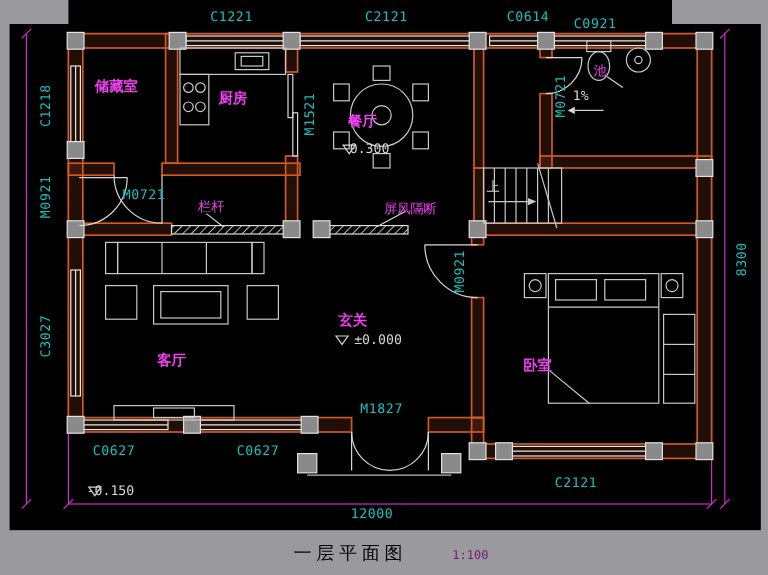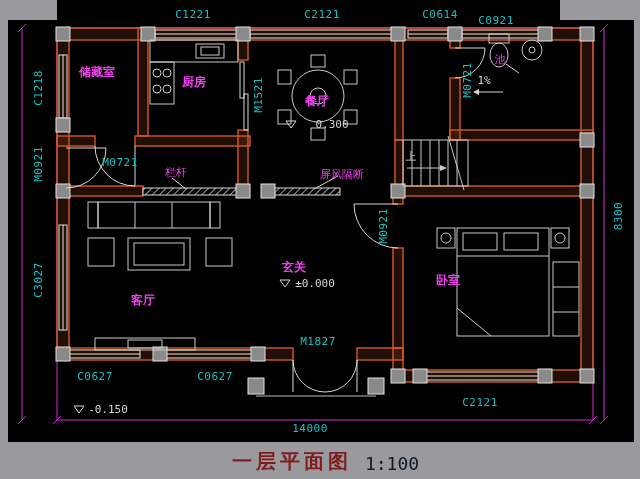--- a/index.html
+++ b/index.html
@@ -10,22 +10,22 @@
   .patch-tl{left:0;top:0;width:57px;height:20px}
   .patch-tr{left:560px;top:0;width:80px;height:20px}
   svg.draw{position:absolute;left:0;top:0}
   .lbl{position:absolute;transform:translate(-50%,-50%);white-space:nowrap;line-height:1}
   .rot{transform:translate(-50%,-50%) rotate(-90deg)}
   .cyan{color:#15c2c2;font-family:"DejaVu Sans Mono",monospace;font-size:11px;letter-spacing:0.5px}
   .mag{color:#ef3fef;font-size:12px;font-weight:bold}
   .mag-s{font-size:11px;font-weight:normal}
   .wht{color:#d6d6d6;font-family:"DejaVu Sans Mono",monospace;font-size:11px}
   .titlebar{position:absolute;left:0;top:442px;width:640px;height:37px;background:#9a9a9e}
-  .title-main{position:absolute;left:292px;top:461px;transform:translate(-50%,-50%);color:#7f1d1d;font-size:20px;font-weight:bold;letter-spacing:4px}
-  .title-scale{position:absolute;left:392px;top:463px;transform:translate(-50%,-50%);color:#0f172a;font-size:18px;font-family:"DejaVu Sans Mono",monospace}
+  .title-main{position:absolute;left:292px;top:461px;transform:translate(-50%,-50%);color:#000000;font-size:15px;font-weight:normal;letter-spacing:4px}
+  .title-scale{position:absolute;left:392px;top:463px;transform:translate(-50%,-50%);color:#701a75;font-size:10px;font-family:"DejaVu Sans Mono",monospace}
 </style>
 </head>
 <body>
 
 <div class="stage">
   <div class="black"></div>
   <div class="patch patch-tl"></div>
   <div class="patch patch-tr"></div>
 
   <svg class="draw" width="640" height="479" viewBox="0 0 640 479">
@@ -250,34 +250,34 @@
   <span class="lbl cyan rot" style="left:38px;top:280px">C3027</span>
   <span class="lbl cyan rot" style="left:618px;top:216px">8300</span>
   <span class="lbl cyan rot" style="left:258px;top:95px">M1521</span>
   <span class="lbl cyan rot" style="left:467px;top:80px">M0721</span>
   <span class="lbl cyan" style="left:120px;top:162px">M0721</span>
   <span class="lbl cyan rot" style="left:383px;top:226px">M0921</span>
   <span class="lbl cyan" style="left:318px;top:341px">M1827</span>
   <span class="lbl cyan" style="left:95px;top:376px">C0627</span>
   <span class="lbl cyan" style="left:215px;top:376px">C0627</span>
   <span class="lbl cyan" style="left:480px;top:402px">C2121</span>
-  <span class="lbl cyan" style="left:310px;top:428px">14000</span>
+  <span class="lbl cyan" style="left:310px;top:428px">12000</span>
 
   <span class="lbl mag" style="left:97px;top:72px">储藏室</span>
   <span class="lbl mag" style="left:194px;top:82px">厨房</span>
-  <span class="lbl mag" style="left:317px;top:101px">餐厅</span>
+  <span class="lbl mag" style="left:302px;top:101px">餐厅</span>
   <span class="lbl mag" style="left:143px;top:300px">客厅</span>
   <span class="lbl mag" style="left:294px;top:267px">玄关</span>
-  <span class="lbl mag" style="left:448px;top:280px">卧室</span>
+  <span class="lbl mag" style="left:448px;top:304px">卧室</span>
   <span class="lbl mag mag-s" style="left:176px;top:172px">栏杆</span>
   <span class="lbl mag mag-s" style="left:342px;top:174px">屏风隔断</span>
   <span class="lbl mag mag-s" style="left:500px;top:59px">池</span>
 
   <span class="lbl wht" style="left:411px;top:156px">上</span>
-  <span class="lbl wht" style="left:332px;top:124px">0.300</span>
+  <span class="lbl wht" style="left:308px;top:124px">0.300</span>
   <span class="lbl wht" style="left:315px;top:283px">±0.000</span>
-  <span class="lbl wht" style="left:108px;top:409px">-0.150</span>
+  <span class="lbl wht" style="left:92px;top:409px">-0.150</span>
   <span class="lbl wht" style="left:484px;top:80px">1%</span>
 
   <div class="titlebar"></div>
   <span class="title-main">一层平面图</span>
   <span class="title-scale">1:100</span>
 </div>
 
 </body></html>

